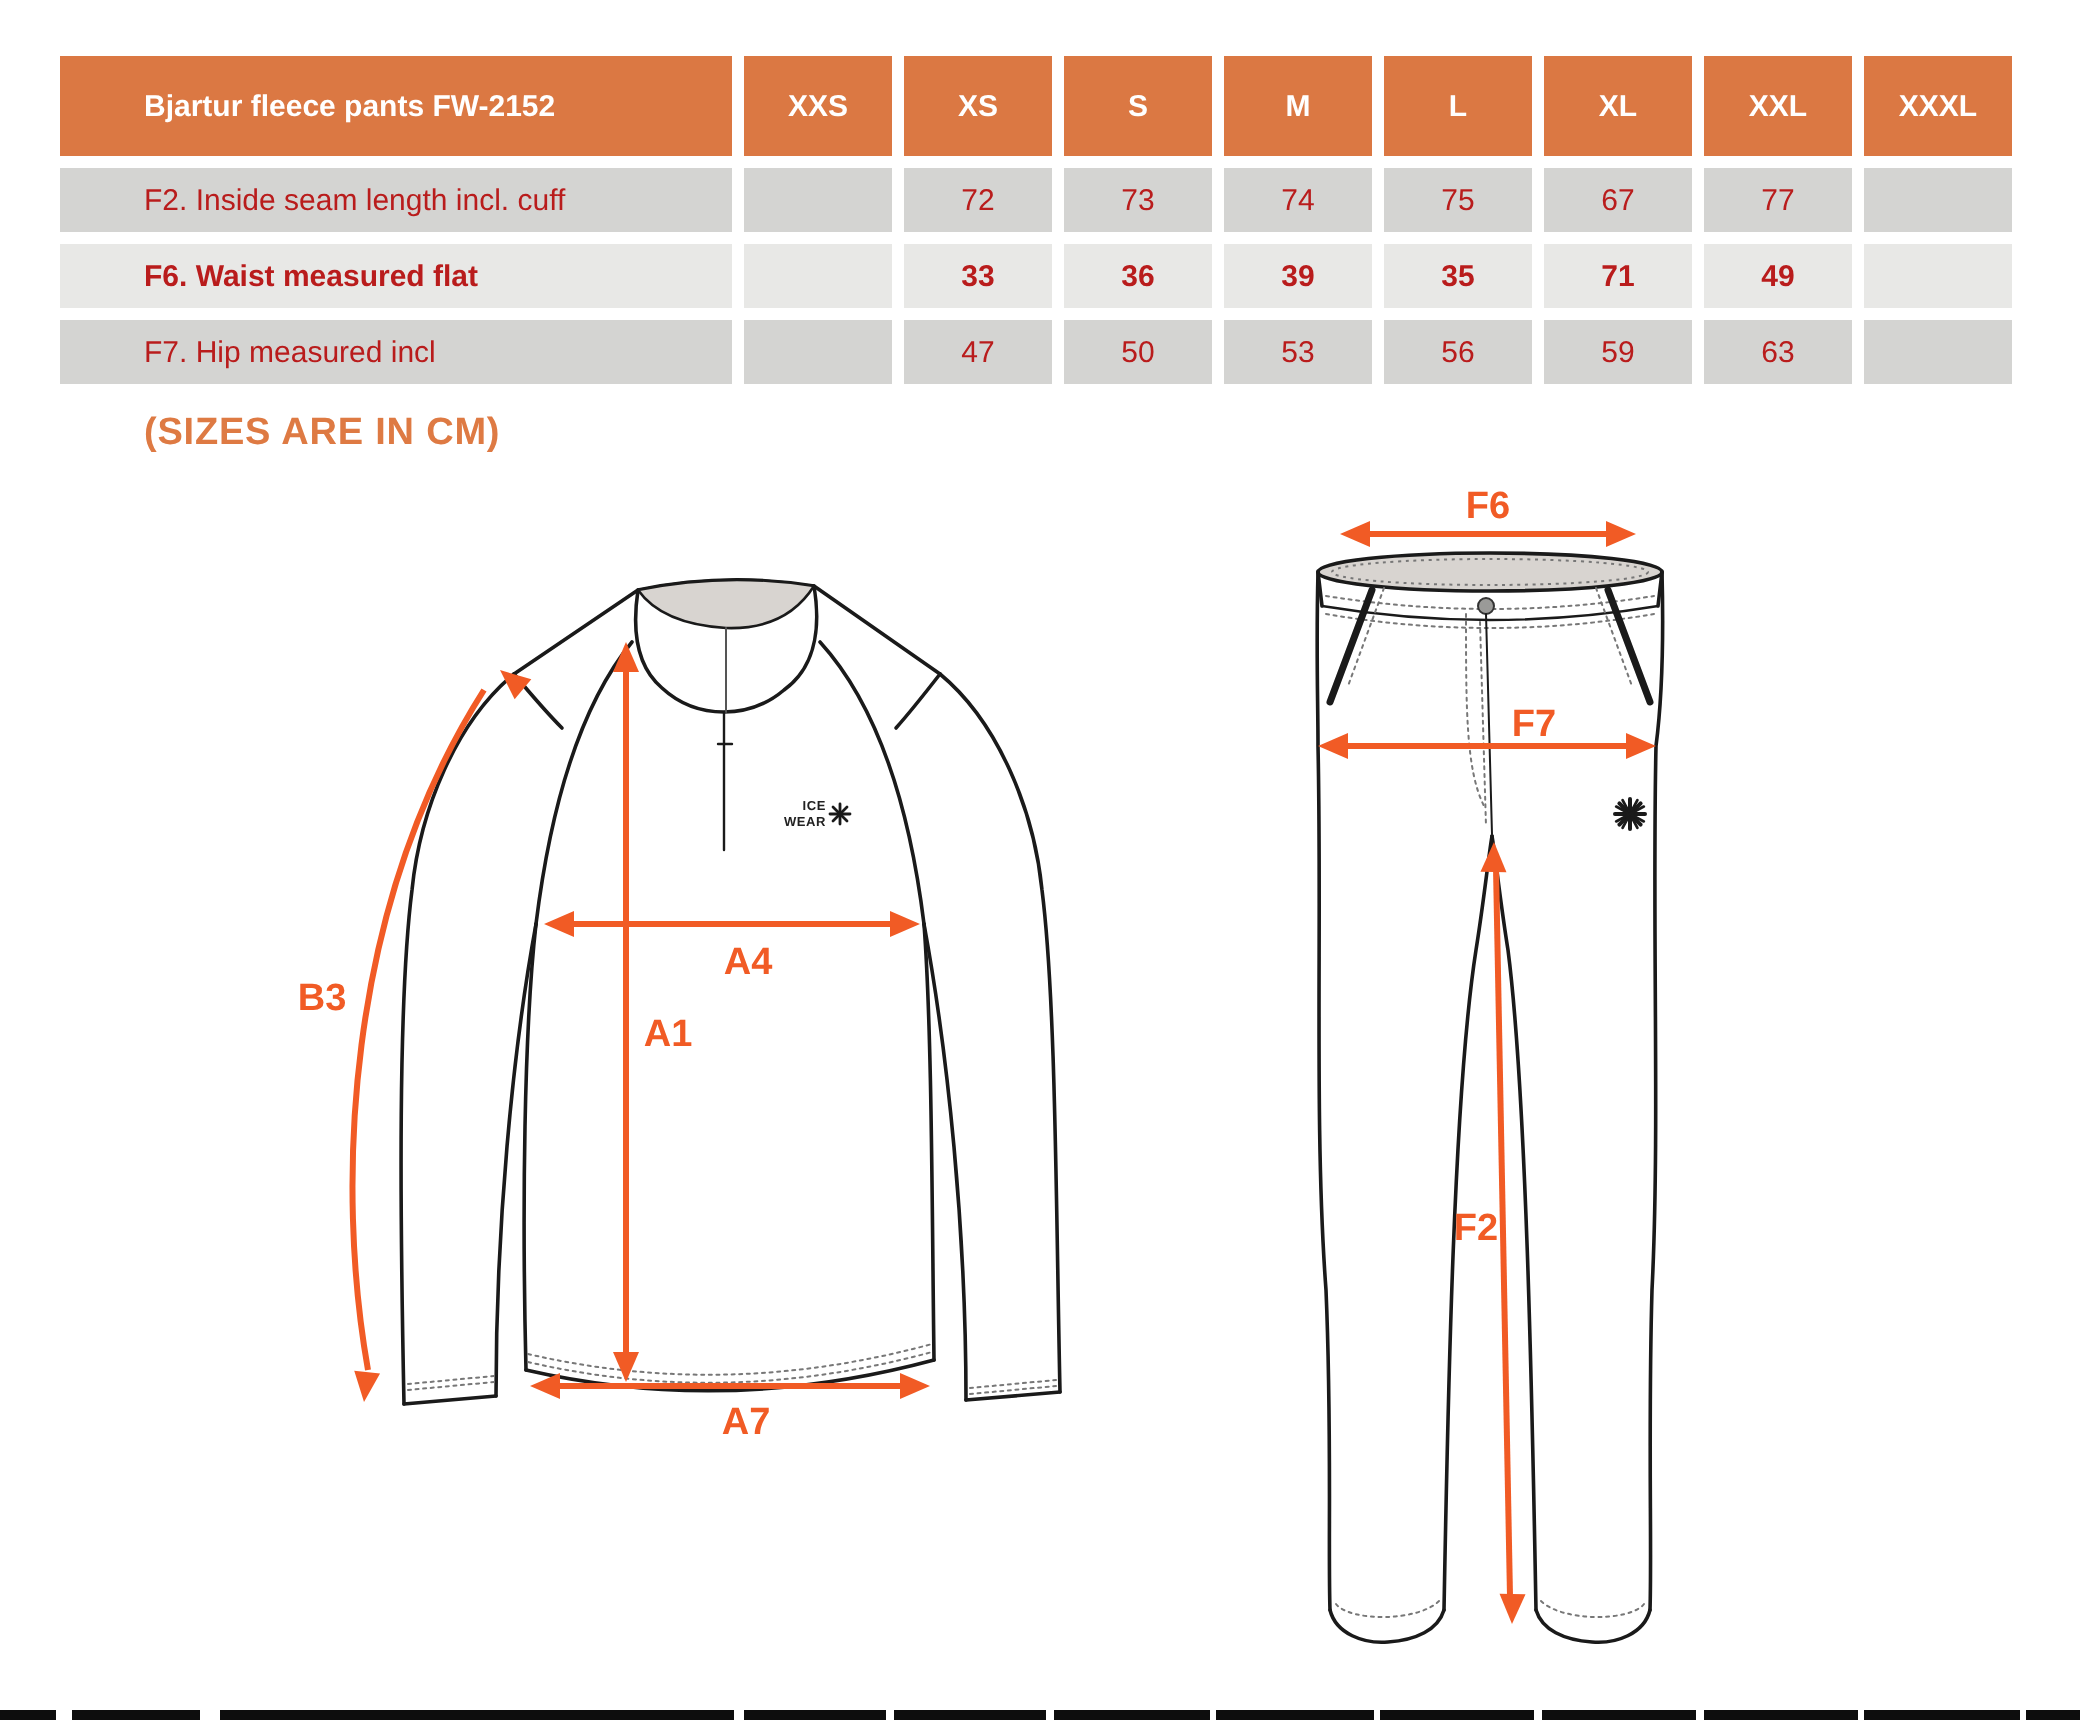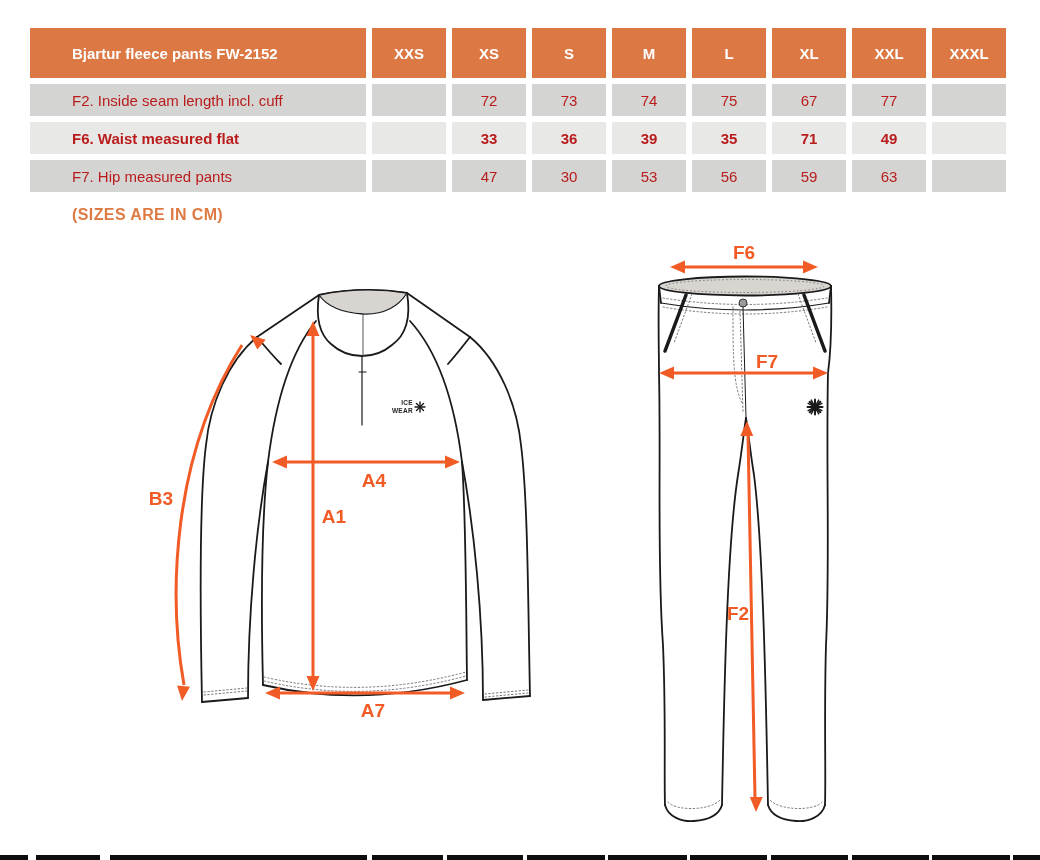--- a/index.html
+++ b/index.html
@@ -14,21 +14,21 @@
   .col-name{width:336px;}
   .col-size{width:74px;}
   th.hdr{background:#DB7843;color:#ffffff;font-size:15px;font-weight:bold;height:50px;text-align:center;}
   th.hdr.name{text-align:left;padding-left:42px;}
   td.cell{height:32px;font-size:15px;text-align:center;color:#b91c1c;}
   td.cell.lbl{text-align:left;padding-left:42px;}
   tr.row-dark td{background:#D4D4D2;}
   tr.row-light td{background:#E8E8E6;font-weight:bold;}
   
   .sizes-note{
-    position:absolute;left:72px;top:206px;font-size:16px;font-weight:600;
+    position:absolute;left:72px;top:206px;font-size:19px;font-weight:600;
     color:#DE7A43;letter-spacing:.4px;
   }
   
   svg{position:absolute;overflow:visible;}
   .outline{fill:none;stroke:#1a1a1a;stroke-width:1.8;stroke-linecap:round;stroke-linejoin:round;}
   .outline-thin{fill:none;stroke:#555555;stroke-width:1;stroke-linecap:round;}
   .stitch{fill:none;stroke:#777777;stroke-width:1;stroke-dasharray:1.5 2.3;stroke-linecap:round;}
   .arrow{fill:none;stroke:#F15B25;stroke-width:3;stroke-linecap:butt;}
   .ahead{fill:#F15B25;stroke:none;}
   .mlabel{fill:#F15B25;font-size:19px;font-weight:600;font-family:"Liberation Sans",sans-serif;}
@@ -84,24 +84,24 @@
         <td class="cell"></td>
         <td class="cell">33</td>
         <td class="cell">36</td>
         <td class="cell">39</td>
         <td class="cell">35</td>
         <td class="cell">71</td>
         <td class="cell">49</td>
         <td class="cell"></td>
       </tr>
       <tr class="row-dark">
-        <td class="cell lbl">F7. Hip measured pants</td>
+        <td class="cell lbl">F7. Hip measured incl</td>
         <td class="cell"></td>
         <td class="cell">47</td>
-        <td class="cell">30</td>
+        <td class="cell">50</td>
         <td class="cell">53</td>
         <td class="cell">56</td>
         <td class="cell">59</td>
         <td class="cell">63</td>
         <td class="cell"></td>
       </tr>
     </tbody>
       </table>
   </div>
 

